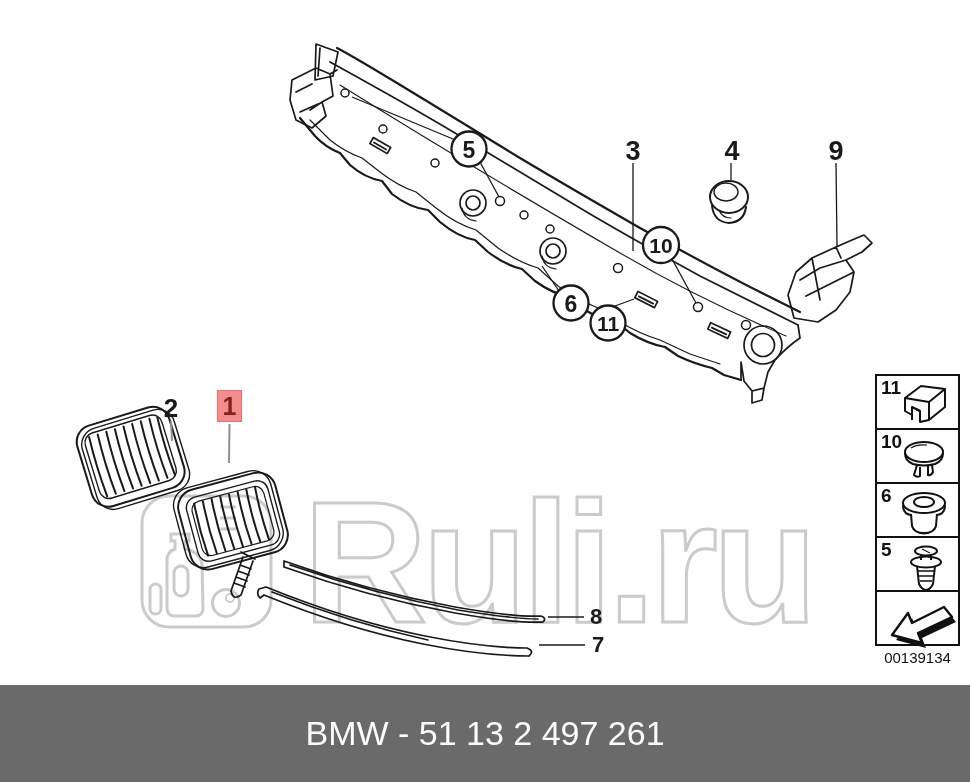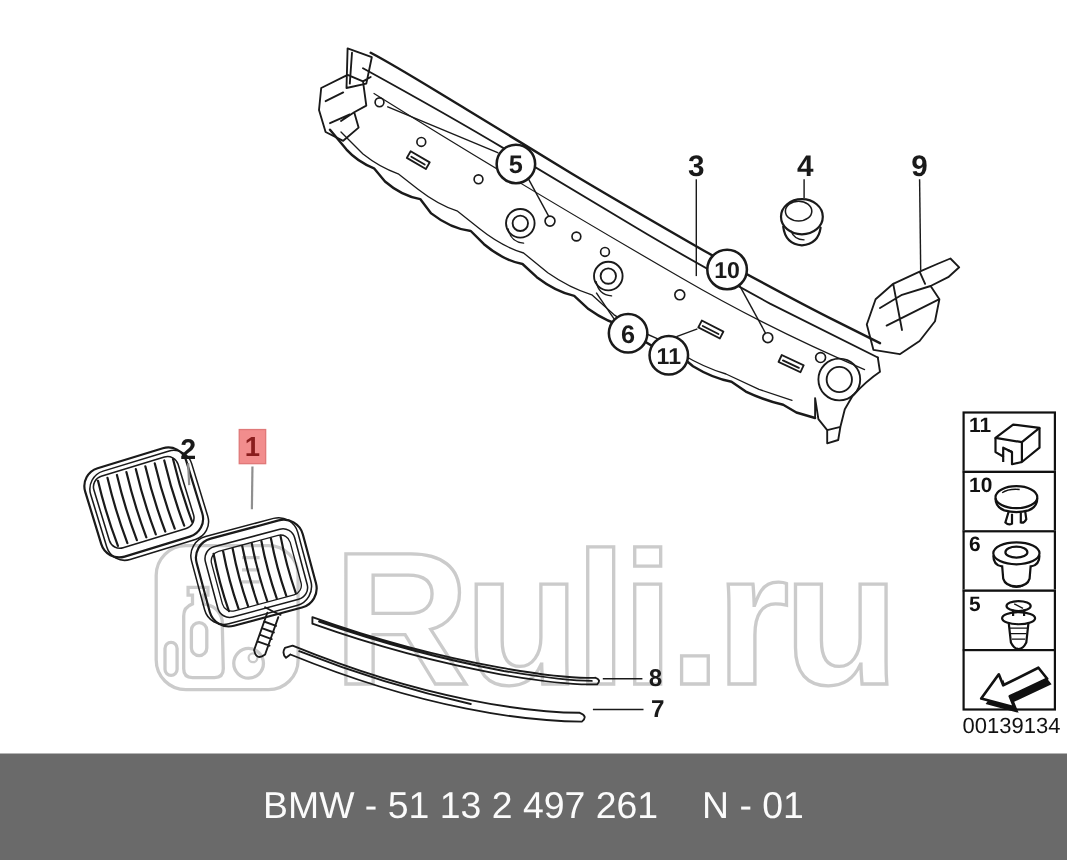--- a/index.html
+++ b/index.html
@@ -7,21 +7,21 @@
          font-family:"Liberation Sans",sans-serif;}
   #artwork{position:absolute;left:0;top:0;}
   
   #legend{position:absolute;left:875px;top:374px;width:85px;}
   .legend-box{box-sizing:border-box;width:85px;height:56px;border:2px solid #111;
               background:#fff;position:relative;margin-top:-2px;}
   .legend-box:first-child{margin-top:0;}
   .legend-num{position:absolute;left:4px;top:1px;font-size:19px;font-weight:bold;color:#111;}
   .legend-icon{position:absolute;right:1px;top:4px;}
   .legend-icon.center{left:3px;top:5px;}
-  #legend-code{width:85px;text-align:center;font-size:20px;color:#111;margin-top:3px;
+  #legend-code{width:85px;text-align:center;font-size:15px;color:#111;margin-top:3px;
                letter-spacing:0px;font-family:"Liberation Sans",sans-serif;}
   
   #footer{position:absolute;left:0;top:685px;width:970px;height:97px;
           display:flex;align-items:center;justify-content:center;gap:40px;
           color:#fbfbfb;font-size:34px;padding-top:0;}
   #footer span{white-space:pre;}
   svg text{font-family:"Liberation Sans",sans-serif;}
 </style>
 </head>
 <body>
@@ -261,16 +261,15 @@
           <polygon points="12,38 28,16 32,26 64,10 72,20 38,36 42,46" fill="#fff" stroke="#111" stroke-width="2.4" stroke-linejoin="round"></polygon>
         </svg>
       </span>
     </div>
 
     <div id="legend-code">00139134</div>
   </div>
 
   <div id="footer" style="background-color: rgb(106, 106, 106);">
     <span>BMW - 51 13 2 497 261</span>
-    <span>N - 01</span>
   </div>
 
 </div>
 
 </body></html>

